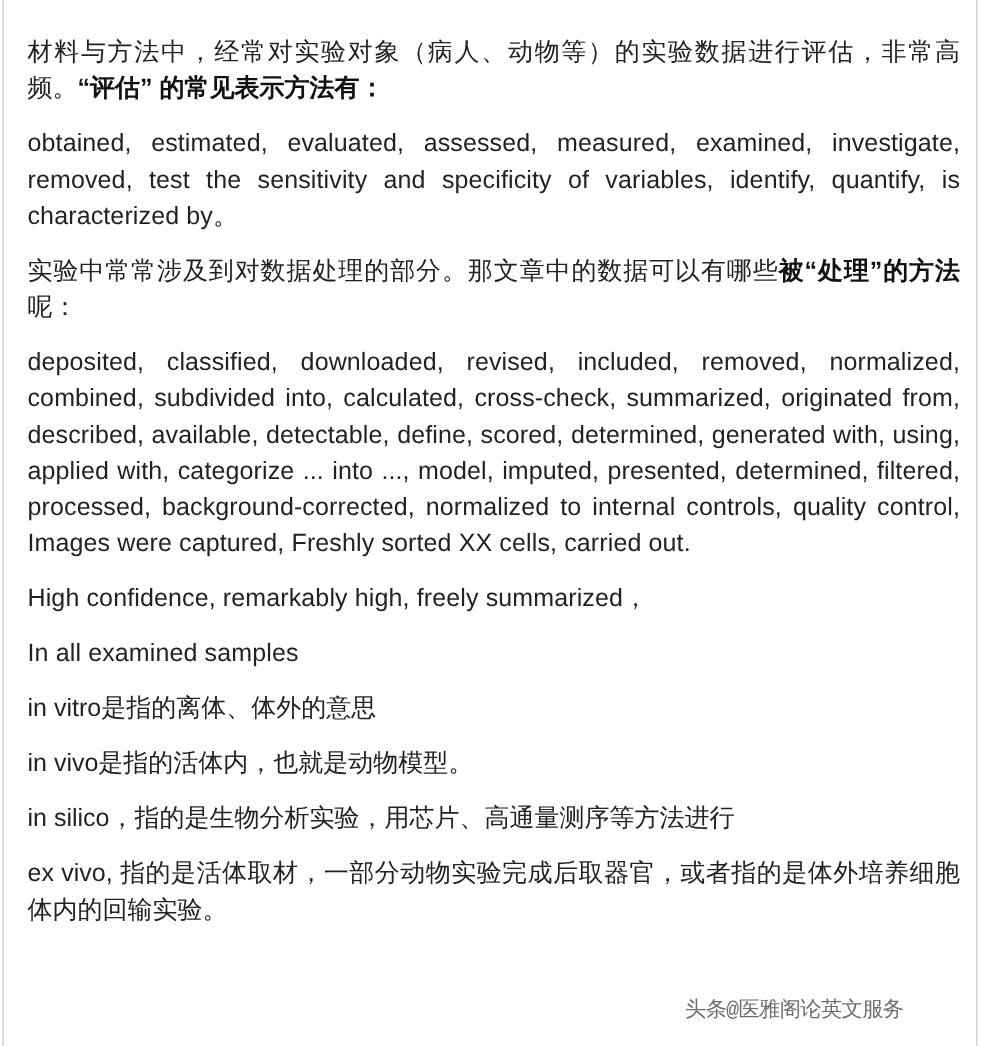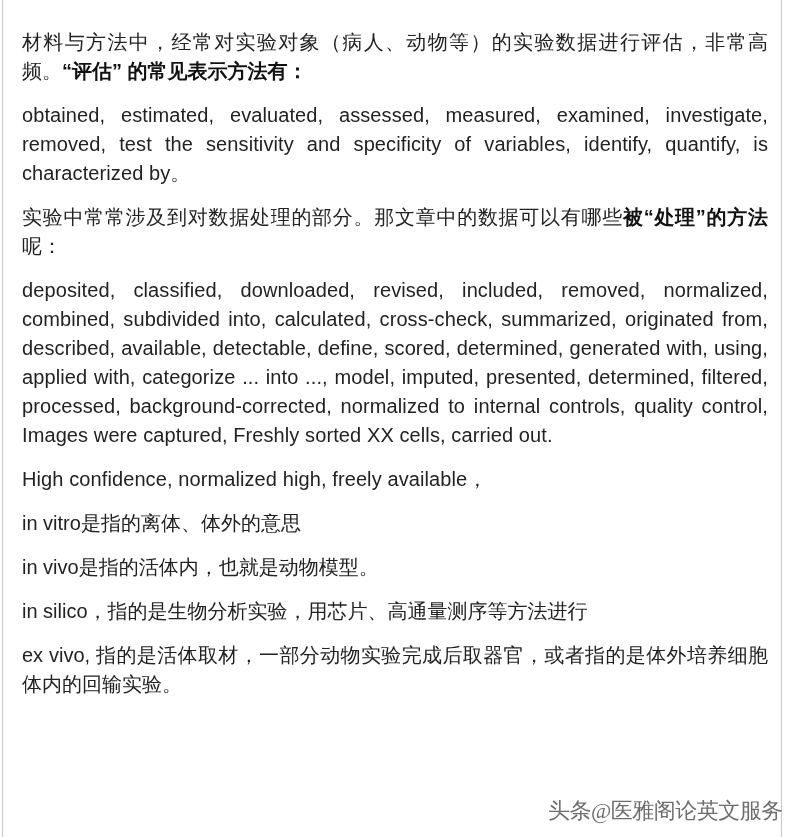--- a/index.html
+++ b/index.html
@@ -12,43 +12,44 @@
   .content {
     position: absolute; left: 22px; top: 28px; width: 746px;
     font-family: "Liberation Sans", "DejaVu Sans", sans-serif;
     font-size: 20px; color: #222222; line-height: 29px;
   }
   .content p { margin: 0 0 15px 0; text-align: justify; }
   .content .en { letter-spacing: 0.1px; }
   .content b { font-weight: bold; color: #111; }
   .watermark {
     position: absolute; left: 548px; top: 796px;
-    font-family: Liberation Serif, serif; font-size: 22px;
+    font-family: Liberation Mono, monospace; font-size: 17px;
     color: rgba(60,60,60,0.75); letter-spacing: -0.5px;
     text-shadow: 0 0 1px #fff, 1px 1px 0 rgba(255,255,255,0.8);
   }
 </style>
 </head>
 <body>
 
 <div class="frame"></div>
 
 <div class="content">
   <p><span>材料与方法中，经常对实验对象（病人、动物等）的实验数据进行评估，非常高频。</span><b>“评估” 的常见表示方法有：</b></p>
 
   <p class="en">obtained, estimated, evaluated, assessed, measured, examined, investigate, removed, test the sensitivity and specificity of variables, identify, quantify, is characterized by。</p>
 
   <p><span>实验中常常涉及到对数据处理的部分。那文章中的数据可以有哪些</span><b>被“处理”的方法</b><span>呢：</span></p>
 
   <p class="en">deposited, classified, downloaded, revised, included, removed, normalized, combined, subdivided into, calculated, cross-check, summarized, originated from, described, available, detectable, define, scored, determined, generated with, using, applied with, categorize ... into ..., model, imputed, presented, determined, filtered, processed, background-corrected, normalized to internal controls, quality control, Images were captured, Freshly sorted XX cells, carried out.</p>
 
 
-  <p class="en">High confidence, normalized high, freely available，</p>
+  <p class="en">High confidence, remarkably high, freely summarized，</p>
 
 
+  <p class="en">In all examined samples</p>
 
 
   <p>in vitro是指的离体、体外的意思</p>
   <p>in vivo是指的活体内，也就是动物模型。</p>
   <p>in silico，指的是生物分析实验，用芯片、高通量测序等方法进行</p>
   <p>ex vivo, 指的是活体取材，一部分动物实验完成后取器官，或者指的是体外培养细胞体内的回输实验。</p>
 </div>
 
 <div class="watermark">头条@医雅阁论英文服务</div>
 

